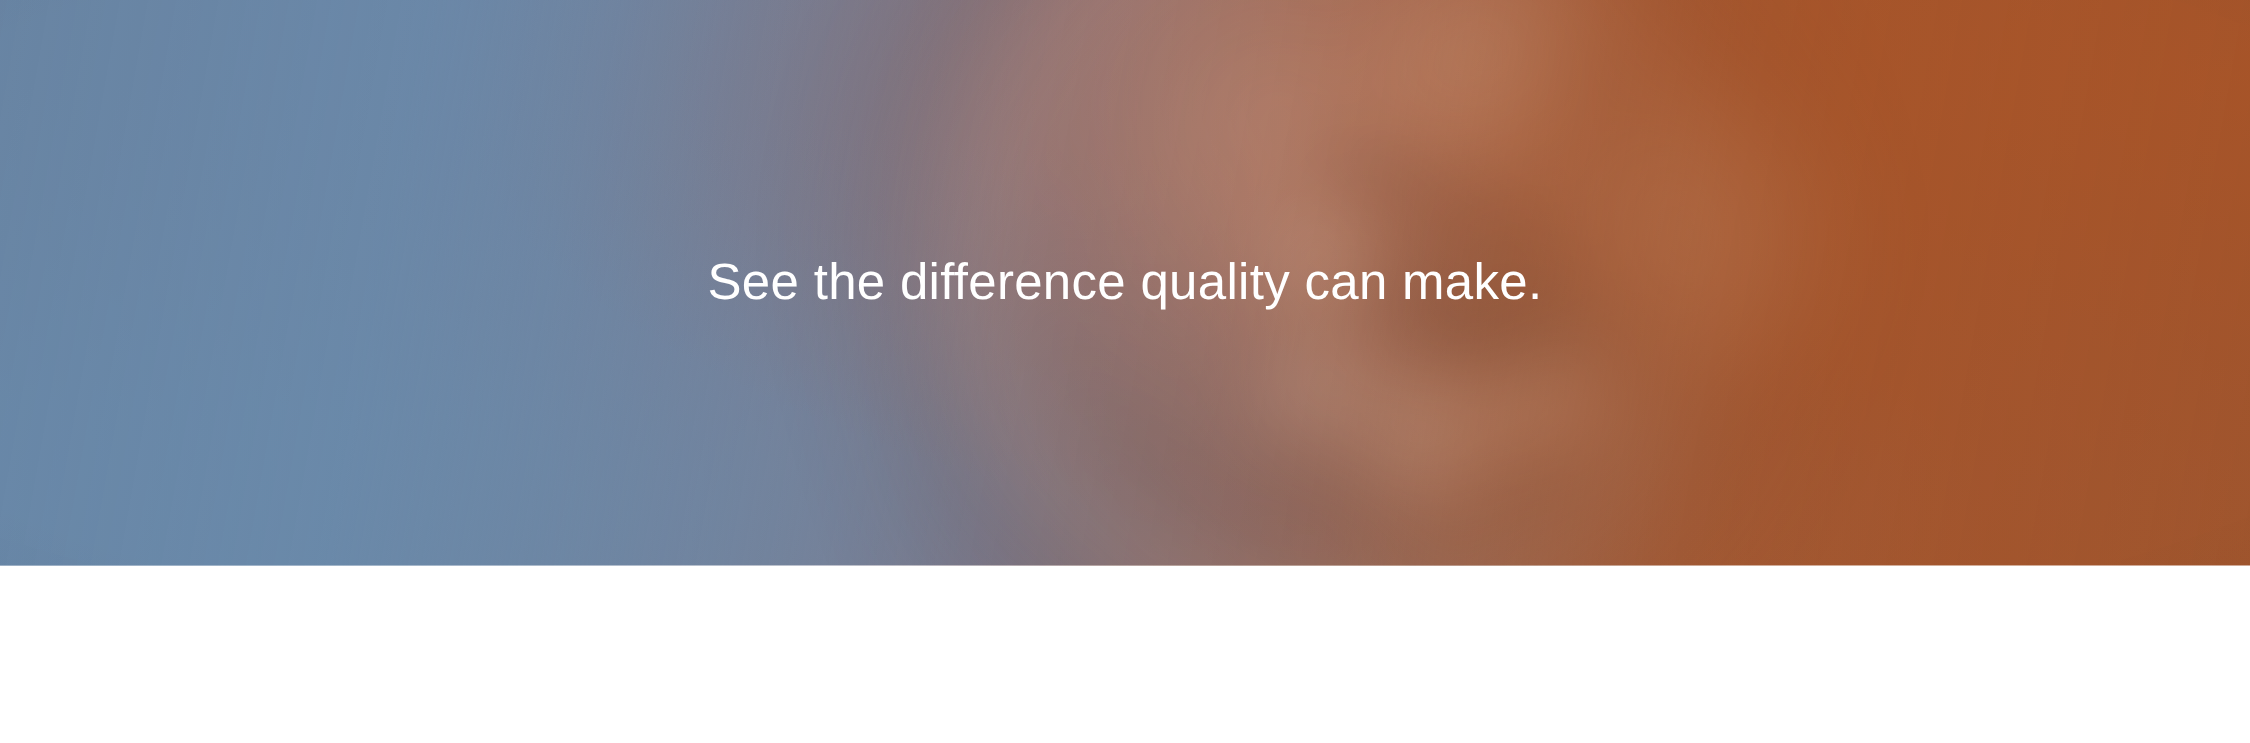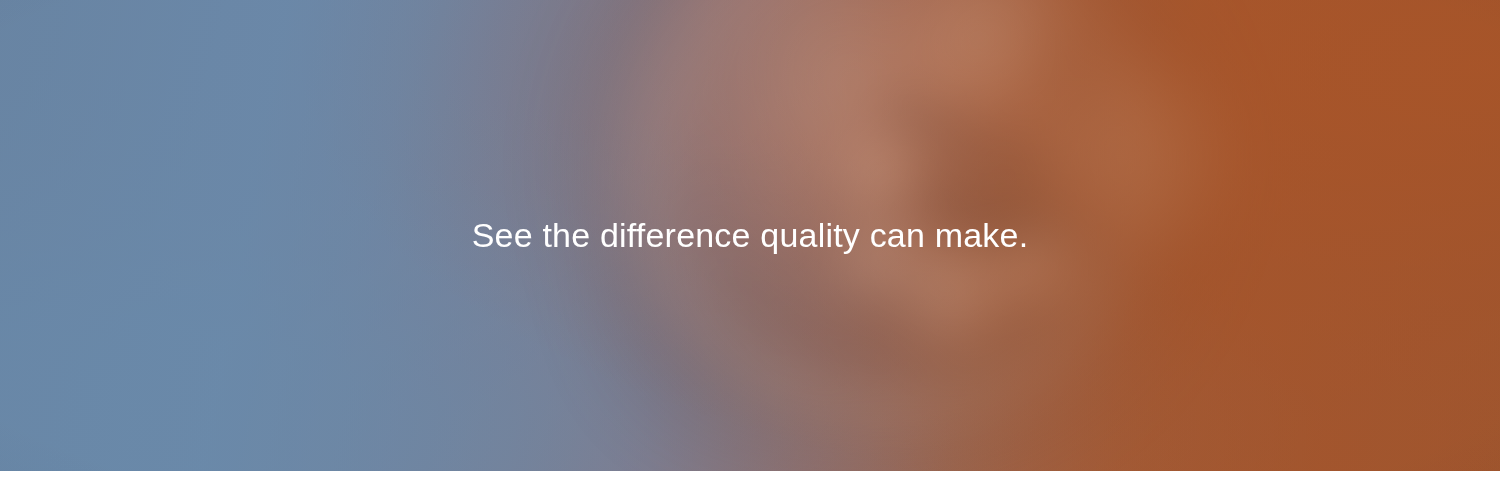--- a/index.html
+++ b/index.html
@@ -5,21 +5,21 @@
 <style>
   html, body {
     margin: 0;
     padding: 0;
     background: #ffffff;
   }
 
   .hero-banner {
     position: relative;
     width: 1500px;
-    height: 471px;
+    height: 377px;
     overflow: hidden;
     font-family: "Liberation Sans", sans-serif;
     isolation: isolate;
   }
 
   
   .hero-base {
     position: absolute;
     inset: 0;
     background:

